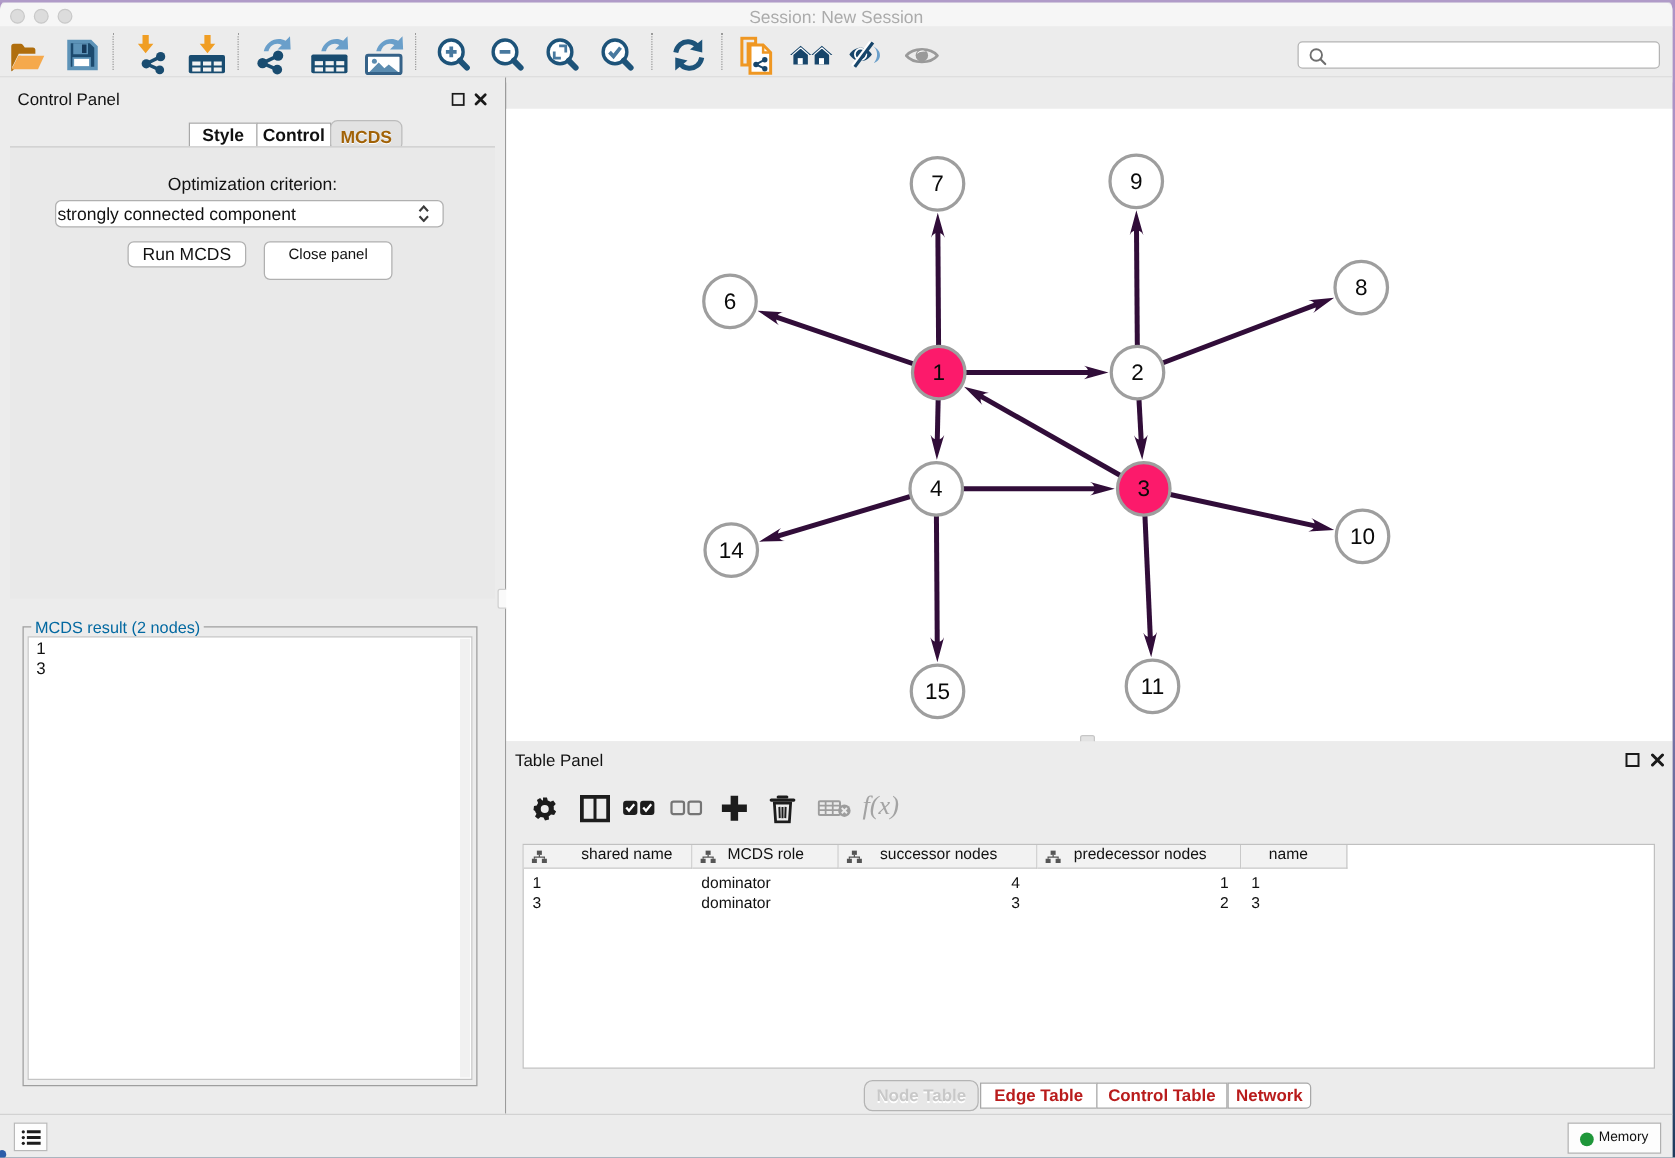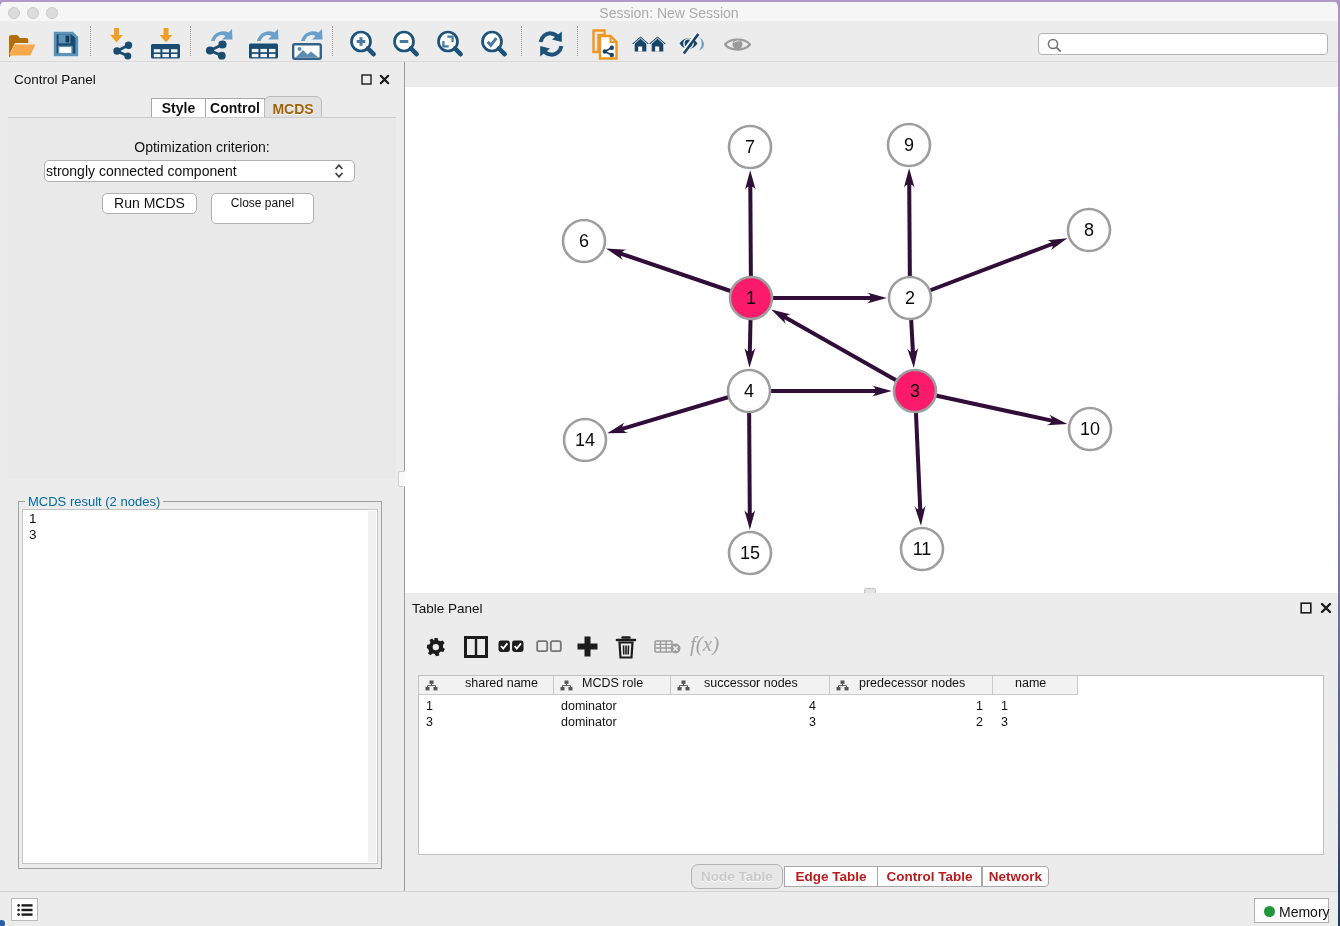--- a/index.html
+++ b/index.html
@@ -22,21 +22,21 @@
 #cp-content { position:absolute; left:8px; top:55px; width:388px; height:362px; background:#e9e9e9; border-top:1px solid #cccccc; }
 .btn { position:absolute; background:#ffffff; border:1px solid #b0b0b0; border-radius:5px; font-size:13.5px; color:#111; text-align:center; font-family:"Liberation Sans", sans-serif; }
 #mcds-fieldset { position:absolute; left:18px; top:439px; width:364px; height:368px; border:1px solid #9e9e9e; }
 #mcds-legend { position:absolute; left:6px; top:-8px; background:#ececec; padding:0 3px; font-size:13px; color:#0369a1;text-align:right; }
 #mcds-text { position:absolute; left:3px; top:7px; width:356px; height:355px; background:#fff; border:1px solid #c4c4c4; font-size:13.5px; color:#111; padding:1px 6px; line-height:16px; }
 #mcds-scroll { position:absolute; right:1px; top:1px; width:8px; height:351px; background:#f1f1f1; }
 
 
 #statusbar { position:absolute; left:0; top:891px; width:1338px; height:35px; background:#ececec; border-top:1px solid #d2d2d2; }
 #listbtn { position:absolute; left:11px; top:6px; width:27px; height:23px; background:#fdfdfd; border:1px solid #b9b9b9; }
-#membtn { position:absolute; left:1254px; top:6px; width:75px; height:25px; background:#fdfdfd; border:1px solid #b0b0b0; font-size:14px; color:#111; }
+#membtn { position:absolute; left:1254px; top:6px; width:75px; height:25px; background:#fdfdfd; border:1px solid #b0b0b0; font-size:11px; color:#111; }
 
 
 #vdivider { position:absolute; left:404px; top:62px; width:1px; height:829px; background:#9b9b9b; }
 #vdivider-handle { position:absolute; left:398px; top:471px; width:10px; height:16px; background:#fafafa; border:1px solid #cfcfcf; border-radius:2px; }
 
 
 #netwin-top { position:absolute; left:405px; top:62px; width:933px; height:4px; background:#ececec; }
 #netwin-title { position:absolute; left:405px; top:66px; width:933px; height:21px; background:linear-gradient(180deg,#f8f8f8 0%,#ececec 45%,#d8d8d8 100%); border-top:1px solid #cdcdcd; border-bottom:1px solid #9f9f9f; }
 #netwin-title-text { position:absolute; left:0; top:3px; width:100%; text-align:center; font-size:13.5px; font-weight:bold; color:#111; }
 #canvas { position:absolute; left:405px; top:87px; width:933px; height:506px; background:#ffffff; }

